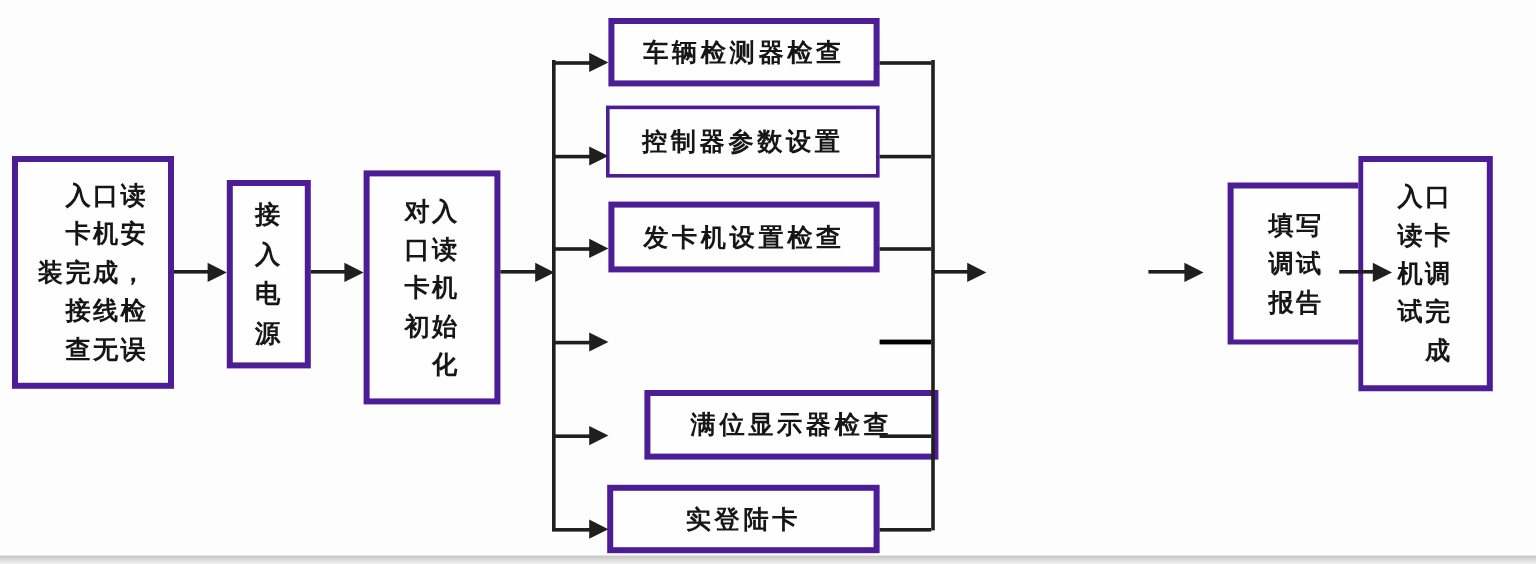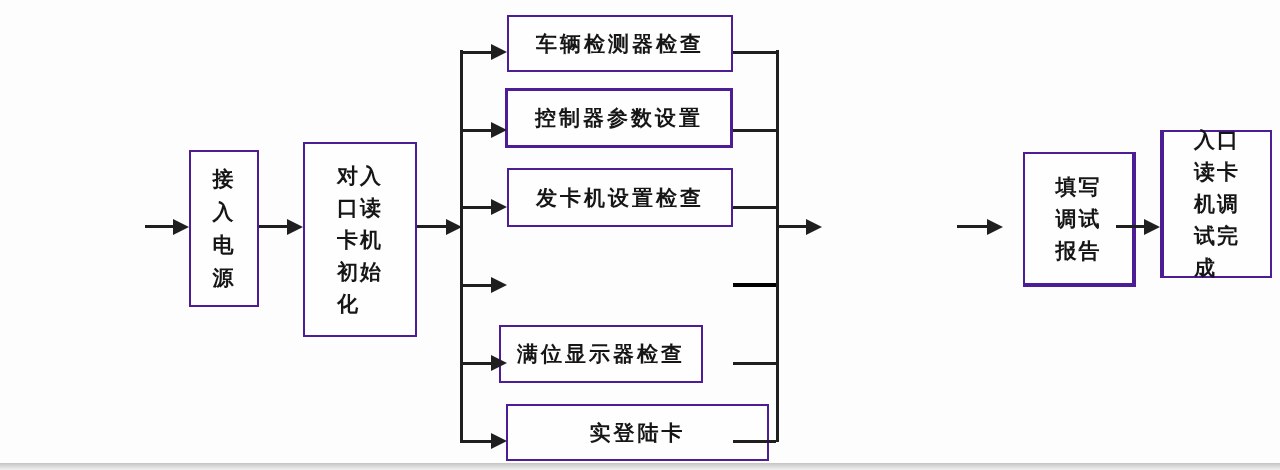--- a/index.html
+++ b/index.html
@@ -10,26 +10,26 @@
   #canvas {
     position: relative;
     width: 1280px;
     height: 470px;
     background: #fdfdfd;
     overflow: hidden;
   }
   .box {
     position: absolute;
     box-sizing: border-box;
-    border: 2px solid #4c1d95;
+    border: 5px solid #4c1d95;
     background: #fefefe;
     display: flex;
     align-items: center;
     justify-content: center;
-    text-align: left;
+    text-align: right;
     font-weight: bold;
     color: #161616;
   }
   .box .lbl {
     white-space: pre-line;
     letter-spacing: 2px;
   }
   .multi5 .lbl, .multi4 .lbl, .multi3 .lbl {
     font-size: 21px;
     line-height: 32px;
@@ -75,20 +75,27 @@
     width: 1280px;
     height: 7px;
     background: linear-gradient(to bottom, #c4c4c4, #f1f1f1);
   }
 </style>
 </head>
 <body>
 
 <div id="canvas">
 
+  <div class="box multi5" style="left:10px; top:130px; width:135px; height:194px;">
+    <span class="lbl">入口读
+卡机安
+装完成，
+接线检
+查无误</span>
+  </div>
 
   <div class="box vert4" style="left:189px; top:150px; width:70px; height:157px;">
     <span class="lbl">接
 入
 电
 源</span>
   </div>
 
   <div class="box multi5" style="left:303px; top:131px; width:114px; height:195px;margin-top:11px;">
     <span class="lbl">对入
@@ -104,36 +111,36 @@
 
   <div class="box single b-heavy" style="left:505px; top:88px; width:228px; height:60px;">
     <span class="lbl">控制器参数设置</span>
   </div>
 
   <div class="box single" style="left:507px; top:168px; width:226px; height:59px;">
     <span class="lbl">发卡机设置检查</span>
   </div>
 
 
-  <div class="box single" style="left:499px; top:325px; width:204px; height:58px;">
+  <div class="box single" style="left:537px; top:325px; width:245px; height:58px;">
     <span class="lbl">满位显示器检查</span>
   </div>
 
-  <div class="box single" style="left:506px; top:404px; width:263px; height:57px;">
+  <div class="box single" style="left:506px; top:404px; width:227px; height:57px;">
     <span class="lbl">实登陆卡</span>
   </div>
 
 
   <div class="box multi3 b-rshadow" style="left:1003px; top:152px; width:113px; height:135px;">
     <span class="lbl">填写
 调试
 报告</span>
   </div>
 
-  <div class="box multi5 b-lheavy" style="left:1160px; top:130px; width:112px; height:148px;">
+  <div class="box multi5 b-lheavy" style="left:1132px; top:130px; width:112px; height:196px;">
     <span class="lbl">入口
 读卡
 机调
 试完
 成</span>
   </div>
 
   <div class="hline" style="left:145px; top:225px; width:30px;"></div>
   <div class="head" style="left:173px; top:219px;"></div>
 

